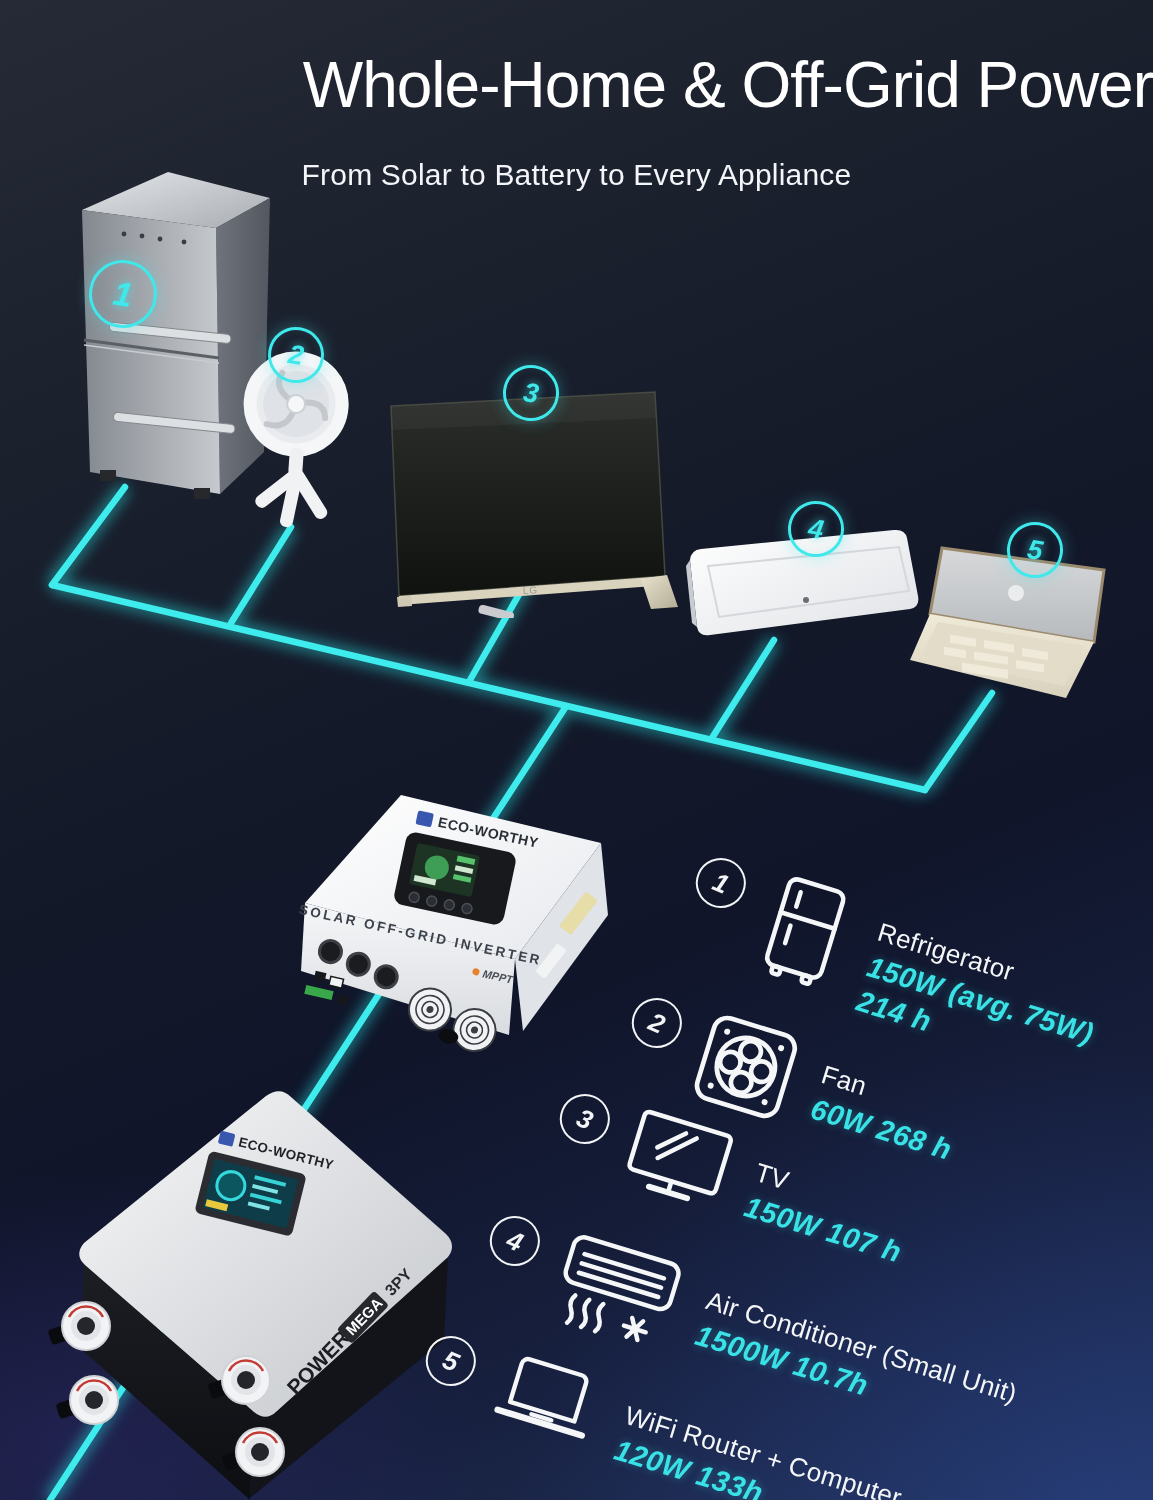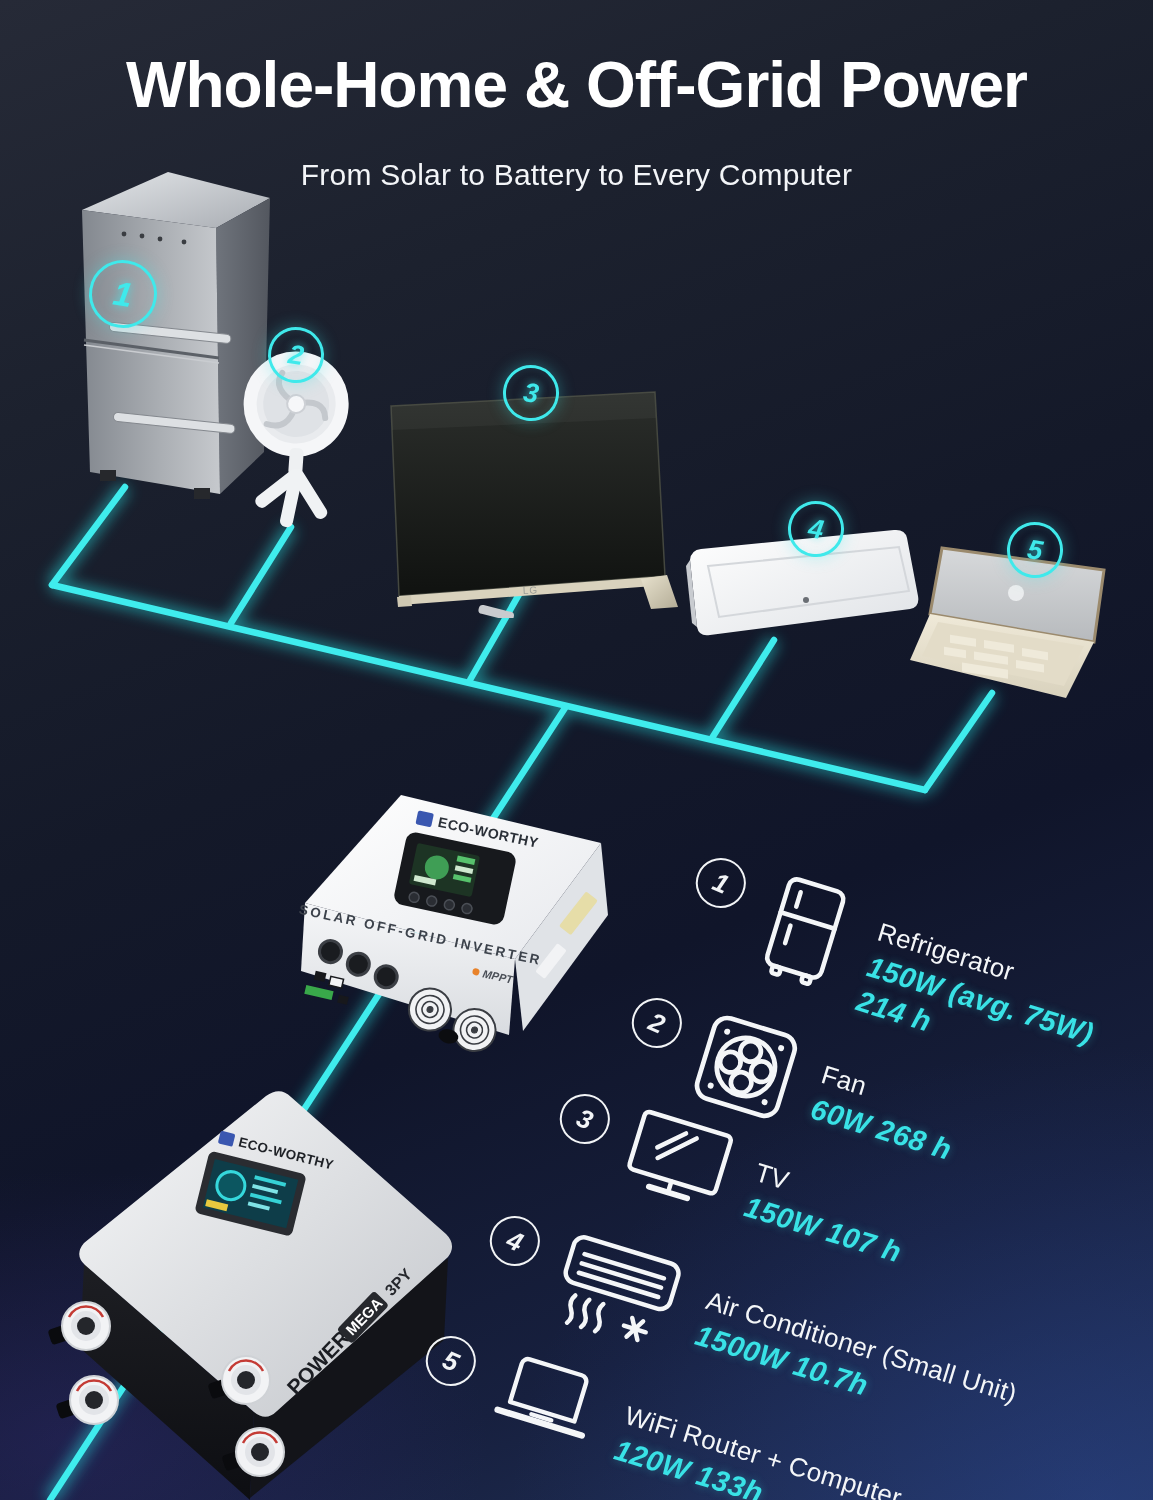--- a/index.html
+++ b/index.html
@@ -7,22 +7,22 @@
     position:relative;width:1153px;height:1500px;margin:0 auto;overflow:hidden;
     font-family:"Liberation Sans",sans-serif;
     background:
       radial-gradient(ellipse 700px 450px at 6% 96%, rgba(64,48,140,.28), transparent 60%),
       radial-gradient(ellipse 900px 700px at 95% 100%, rgba(45,75,160,.38), transparent 65%),
       linear-gradient(158deg,#262a37 0%,#1c212e 22%,#141929 45%,#10152a 62%,#17203f 82%,#22335c 100%);
   }
   .abs{position:absolute;}
   
   #title{
-    left:0;right:0;top:48px;text-align:center;color:#ffffff;
-    font-size:64px;font-weight:700;letter-spacing:-1px;
+    left:0;right:0;top:48px;text-align:right;color:#ffffff;
+    font-size:64px;font-weight:400;letter-spacing:-1px;
   }
   #subtitle{
     left:0;right:0;top:158px;text-align:center;color:#f3f5f8;
     font-size:30px;font-weight:500;letter-spacing:.2px;
   }
   
   .marker{
     border-radius:50%;display:flex;align-items:center;justify-content:center;
     color:#3fe9eb;border:3px solid #3fe9eb;font-style:italic;font-weight:600;
     text-shadow:0 0 10px rgba(63,233,235,.8);
@@ -319,21 +319,21 @@
     </g>
   </svg>
 
   <div class="abs marker" id="m1">1</div>
   <div class="abs marker" id="m2">2</div>
   <div class="abs marker" id="m3">3</div>
   <div class="abs marker" id="m4">4</div>
   <div class="abs marker" id="m5">5</div>
 
   <div class="abs" id="title">Whole-Home &amp; Off-Grid Power</div>
-  <div class="abs" id="subtitle">From Solar to Battery to Every Computer</div>
+  <div class="abs" id="subtitle">From Solar to Battery to Every Appliance</div>
 
   <div class="abs lrow" id="lrow1">
     <div class="lnum">1</div>
     <div class="licon">
       <svg width="86" height="108" viewBox="0 0 100 130" class="likn">
         <rect x="16" y="6" width="68" height="108" rx="10"></rect>
         <line x1="16" y1="50" x2="84" y2="50"></line>
         <line x1="32" y1="20" x2="32" y2="38"></line>
         <line x1="32" y1="62" x2="32" y2="84"></line>
         <rect x="26" y="114" width="10" height="9" rx="3"></rect>

